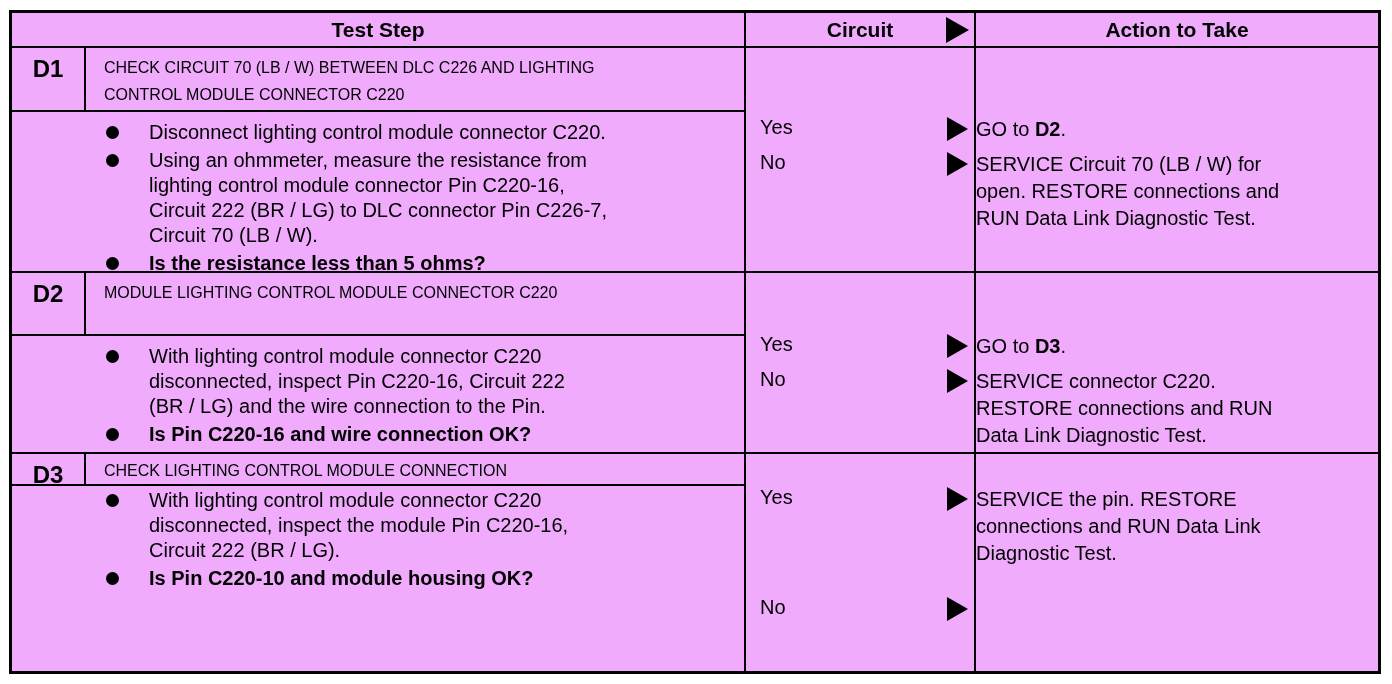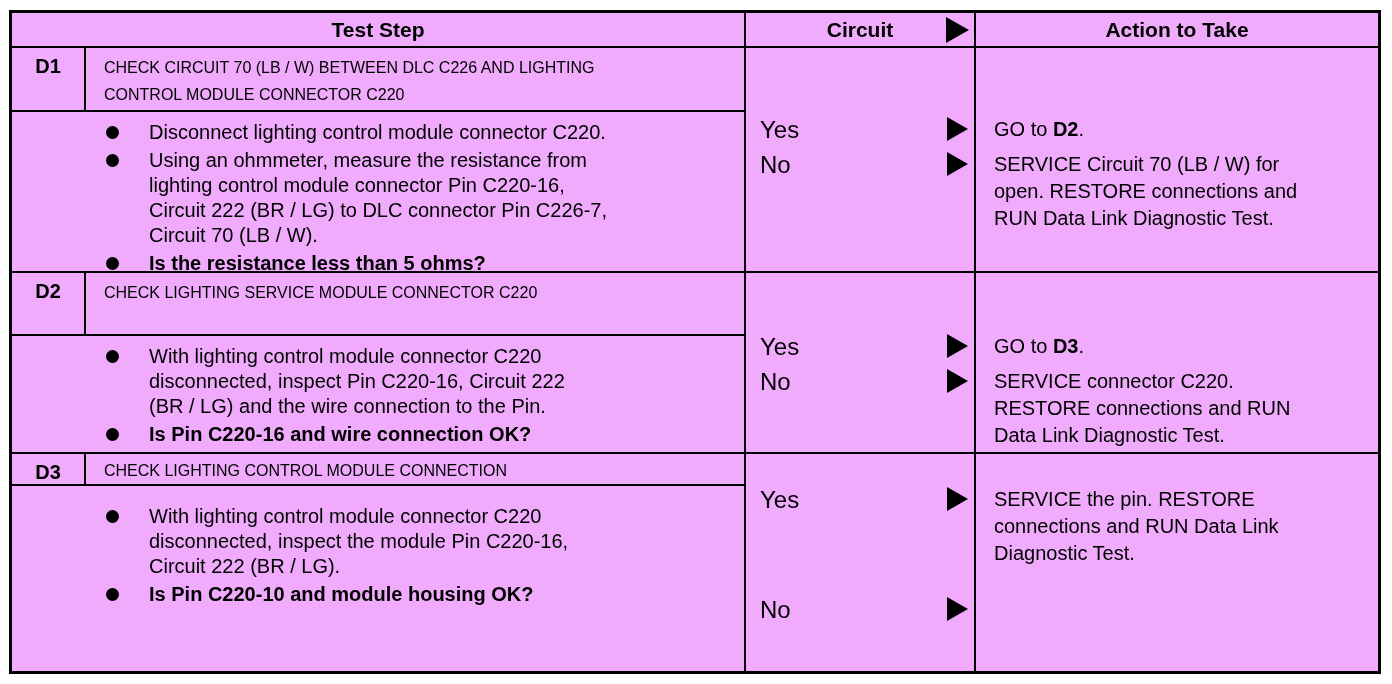--- a/index.html
+++ b/index.html
@@ -21,45 +21,45 @@
 
   
   .trow{ display:grid; grid-template-columns:734px 230px 1fr; border-top:2px solid #000; }
   .cell{ overflow:hidden; }
   .cell.test{ border-right:2px solid #000; }
   .cell.result{ border-right:2px solid #000; }
 
   
   .title-band{ display:flex; border-bottom:2px solid #000; }
   .step-id{ width:74px; border-right:2px solid #000; text-align:center;
-            font-weight:bold; font-size:20px; padding-top:7px; flex:none; }
+            font-weight:bold; font-size:24px; padding-top:7px; flex:none; }
   .step-title{ font-size:16px; line-height:27px; padding:6px 0 0 18px;
                max-width:548px; }
   .step-title .tw{ display:inline-block; max-width:530px; }
   .r1 .title-band{ height:64px; }
   .r2 .title-band{ height:63px; }
   .r3 .title-band{ height:32px; }
   .r3 .step-title{ padding-top:3px; }
 
   ul.bullets{ list-style:none; padding:8px 0 0 94px; }
-  .r3 ul.bullets{ padding-top:18px; }
+  .r3 ul.bullets{ padding-top:2px; }
   li.bullet-item{ display:flex; margin-bottom:3px; }
   .dot{ width:13px; height:13px; border-radius:50%; background:#000;
         flex:none; margin:6px 30px 0 0; }
   .btext{ font-size:20px; line-height:25px; max-width:469px; }
   li.q .btext{ font-weight:bold; }
 
   
   .cell.result{ padding-top:68px; }
-  .cell.action{ padding-top:68px; padding-left:18px; }
+  .cell.action{ padding-top:68px; }
   .r2 .cell.result, .r2 .cell.action{ padding-top:60px; }
   .r3 .cell.result, .r3 .cell.action{ padding-top:32px; }
 
   .r-entry{ display:flex; justify-content:space-between; align-items:flex-start;
-            padding:0 6px 0 14px; height:35px; font-size:24px; }
+            padding:0 6px 0 14px; height:35px; font-size:20px; }
   .r3 .r-entry.e1{ height:110px; }
 
   .a-entry{ width:332px; font-size:20px; line-height:27px; }
   .a-entry.e1{ height:35px; }
   .r3 .a-entry.e1{ height:110px; }
   .a-entry b{ font-weight:bold; }
 
   
   .tri{ width:0; height:0; border-top:12px solid transparent;
         border-bottom:12px solid transparent; border-left:21px solid #000;
@@ -119,21 +119,21 @@
     <div class="cell action">
       <p class="a-entry e1"><span>GO to </span><b>D2</b><span>.</span></p>
       <p class="a-entry e2"><span>SERVICE Circuit 70 (LB&nbsp;/&nbsp;W) for open. RESTORE connections and RUN Data Link Diagnostic Test.</span><b></b><span></span></p>
     </div>
   </div>
 
   <div class="trow r2">
     <div class="cell test">
       <div class="title-band">
         <div class="step-id">D2</div>
-        <div class="step-title"><span class="tw">CHECK LIGHTING SERVICE MODULE CONNECTOR C220</span></div>
+        <div class="step-title"><span class="tw">MODULE LIGHTING CONTROL MODULE CONNECTOR C220</span></div>
       </div>
       <ul class="bullets">
         <li class="bullet-item">
           <span class="dot"></span>
           <span class="btext">With lighting control module connector C220 disconnected, inspect Pin C220-16, Circuit 222 (BR&nbsp;/&nbsp;LG) and the wire connection to the Pin.</span>
         </li>
         <li class="bullet-item q">
           <span class="dot"></span>
           <span class="btext">Is Pin C220-16 and wire connection OK?</span>
         </li>

